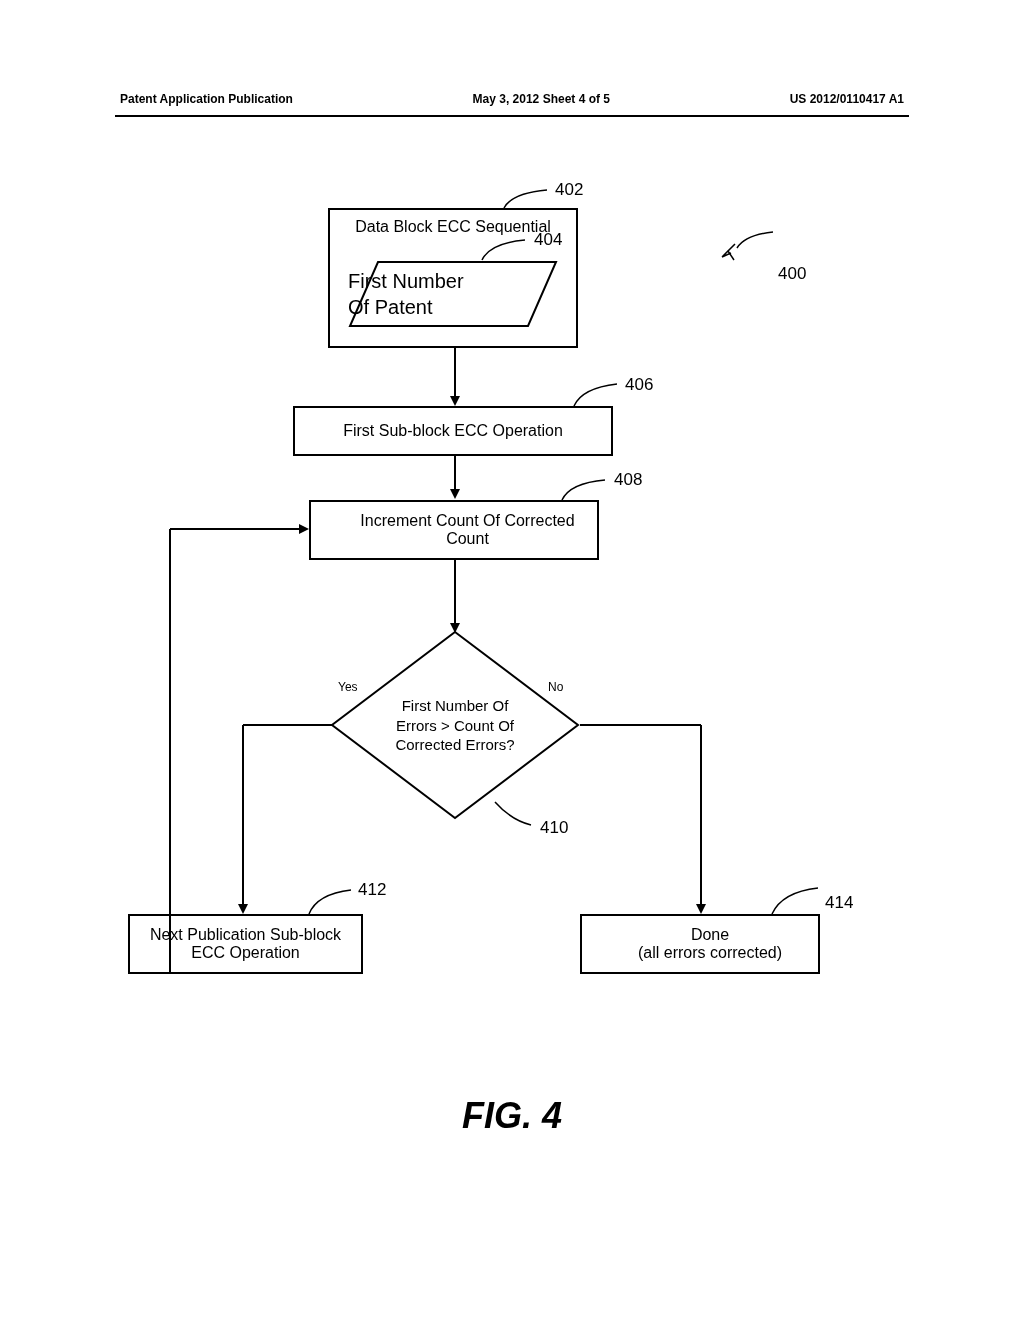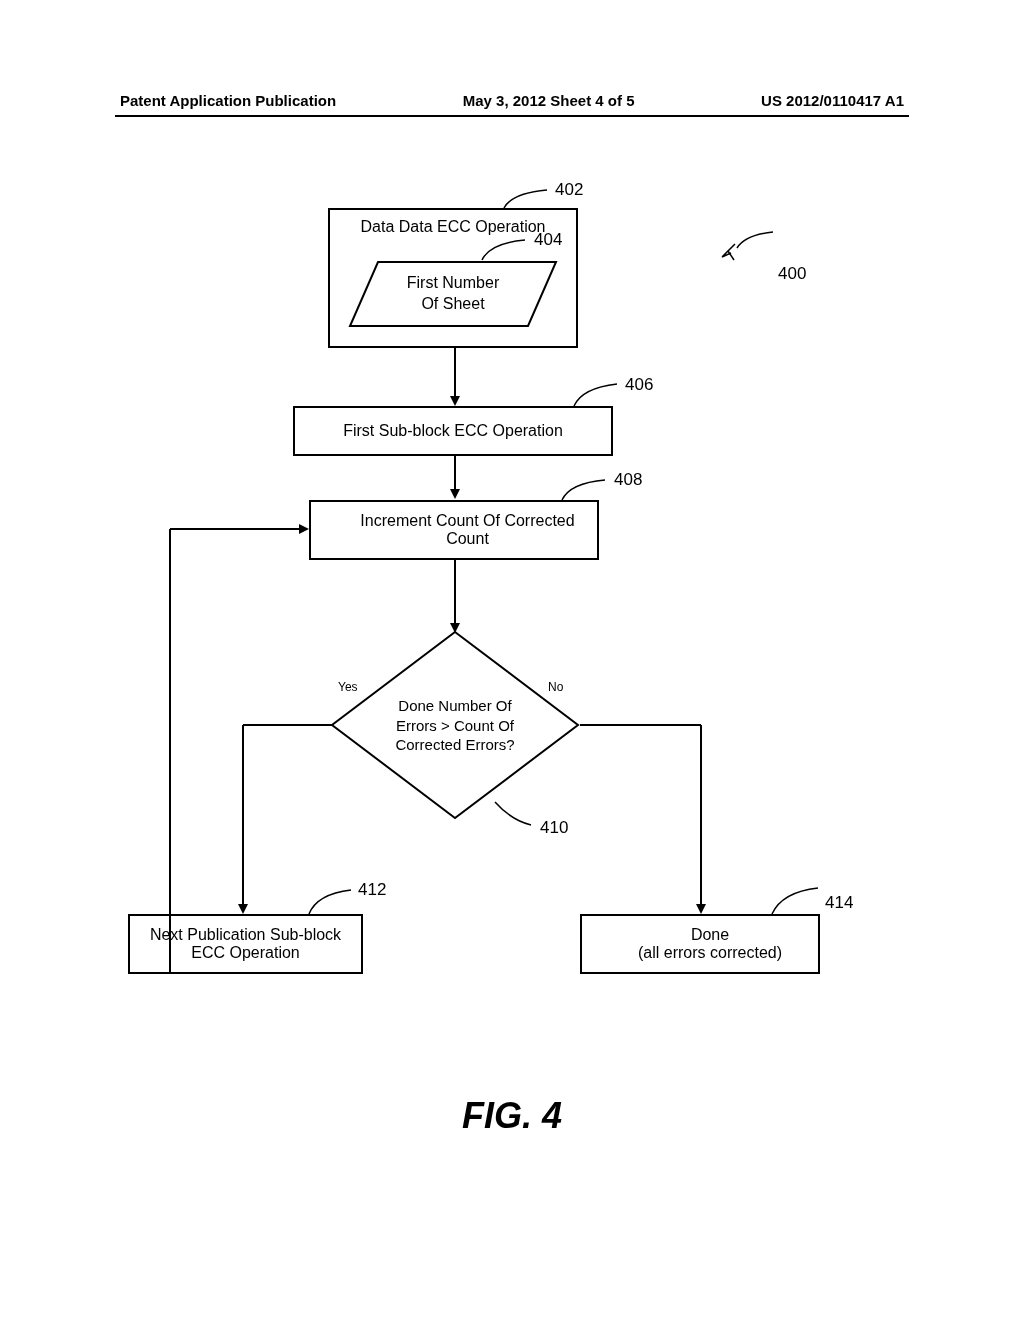--- a/index.html
+++ b/index.html
@@ -15,21 +15,21 @@
       position: relative;
     }
     .header {
       position: absolute;
       top: 92px;
       left: 0;
       width: 100%;
       padding: 0 120px;
       display: flex;
       justify-content: space-between;
-      font-size: 15px;
+      font-size: 12px;
       font-weight: bold;
     }
     .header-divider {
       position: absolute;
       top: 115px;
       left: 115px;
       right: 115px;
       border-bottom: 2px solid #000;
     }
     .diagram-container {
@@ -46,22 +46,21 @@
       text-align: center;
       display: flex;
       align-items: center;
       justify-content: center;
       flex-direction: column;
       font-size: 16px;
       padding: 8px;
     }
     .parallelogram {
       position: absolute;
-      text-align: center;
-      font-size: 16px;
+      font-size: 20px;
       text-decoration: underline;
     }
     .parallelogram svg {
       position: absolute;
       top: 0;
       left: 0;
     }
     .parallelogram .text {
       position: absolute;
       width: 100%;
@@ -117,30 +116,30 @@
 <div class="header">
   <span>Patent Application Publication</span>
   <span>May 3, 2012  Sheet 4 of 5</span>
   <span>US 2012/0110417 A1</span>
 </div>
 <div class="header-divider"></div>
 
 <div class="diagram-container">
 
   <div class="box" style="left:328px; top:28px; width:250px; height:140px;">
-    <div style="position:absolute; top:8px; width:100%; text-align:center;">Data Data ECC Operation</div>
+    <div style="position:absolute; top:8px; width:100%; text-align:center;">Data Block ECC Sequential</div>
   </div>
 
   <div class="parallelogram" style="left:348px; top:80px; width:210px; height:68px;">
     <svg width="210" height="68">
       <polygon points="30,2 208,2 180,66 2,66" fill="white" stroke="#000" stroke-width="2"></polygon>
     </svg>
     <div class="text">
       <div>First Number</div>
-      <div>Of Sheet</div>
+      <div>Of Patent</div>
     </div>
   </div>
 
   <svg class="callout-arrow" style="left:502px; top:8px; width:50px; height:22px;">
     <path d="M 2 20 Q 10 5 45 2" stroke="#000" stroke-width="1.5" fill="none"></path>
   </svg>
   <div class="callout" style="left:555px; top:0px;">402</div>
 
   <svg class="callout-arrow" style="left:480px; top:58px; width:50px; height:24px;">
     <path d="M 2 22 Q 10 5 45 2" stroke="#000" stroke-width="1.5" fill="none"></path>
@@ -187,21 +186,21 @@
   <svg class="arrow-svg" style="left:448px; top:380px; width:14px; height:75px;">
     <line x1="7" y1="0" x2="7" y2="67" stroke="#000" stroke-width="2"></line>
     <polygon points="7,73 2,63 12,63" fill="#000"></polygon>
   </svg>
 
   <div class="diamond" style="left:330px; top:450px; width:250px; height:190px;">
     <svg width="250" height="190">
       <polygon points="125,2 248,95 125,188 2,95" fill="white" stroke="#000" stroke-width="2"></polygon>
     </svg>
     <div class="text">
-      <div>Done Number Of</div>
+      <div>First Number Of</div>
       <div>Errors &gt; Count Of</div>
       <div>Corrected Errors?</div>
     </div>
   </div>
 
   <div class="decision-label" style="left:338px; top:500px;">Yes</div>
 
   <div class="decision-label" style="left:548px; top:500px;">No</div>
 
   <svg class="callout-arrow" style="left:493px; top:620px; width:40px; height:30px;">

